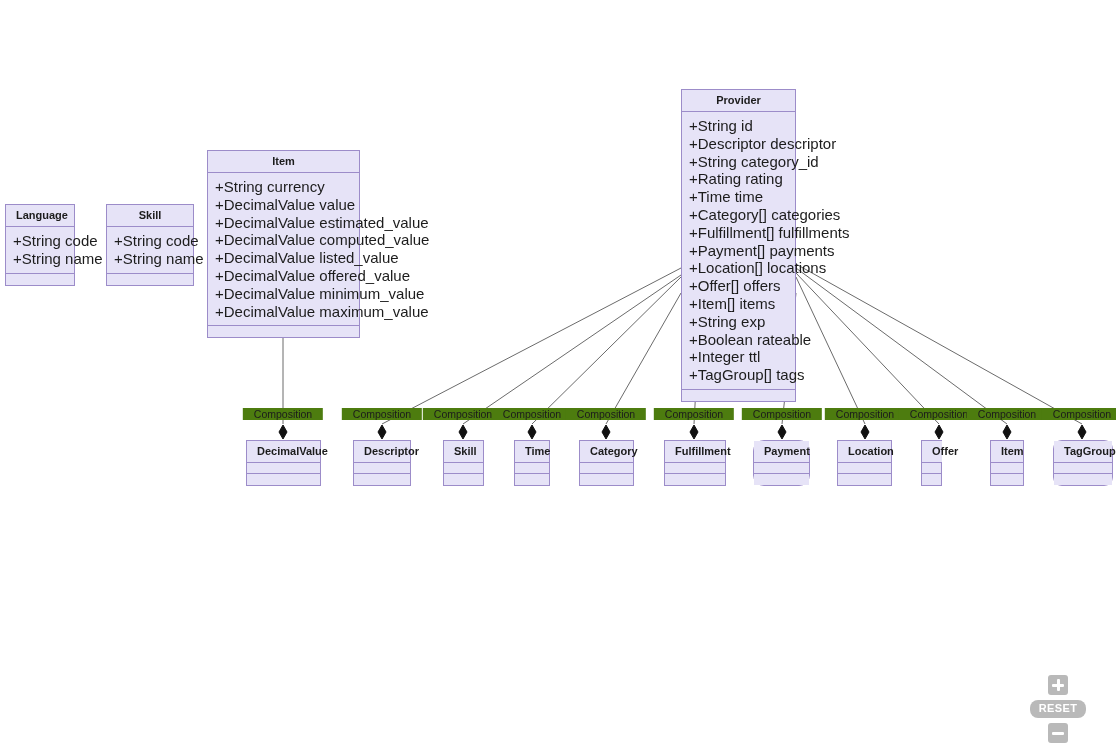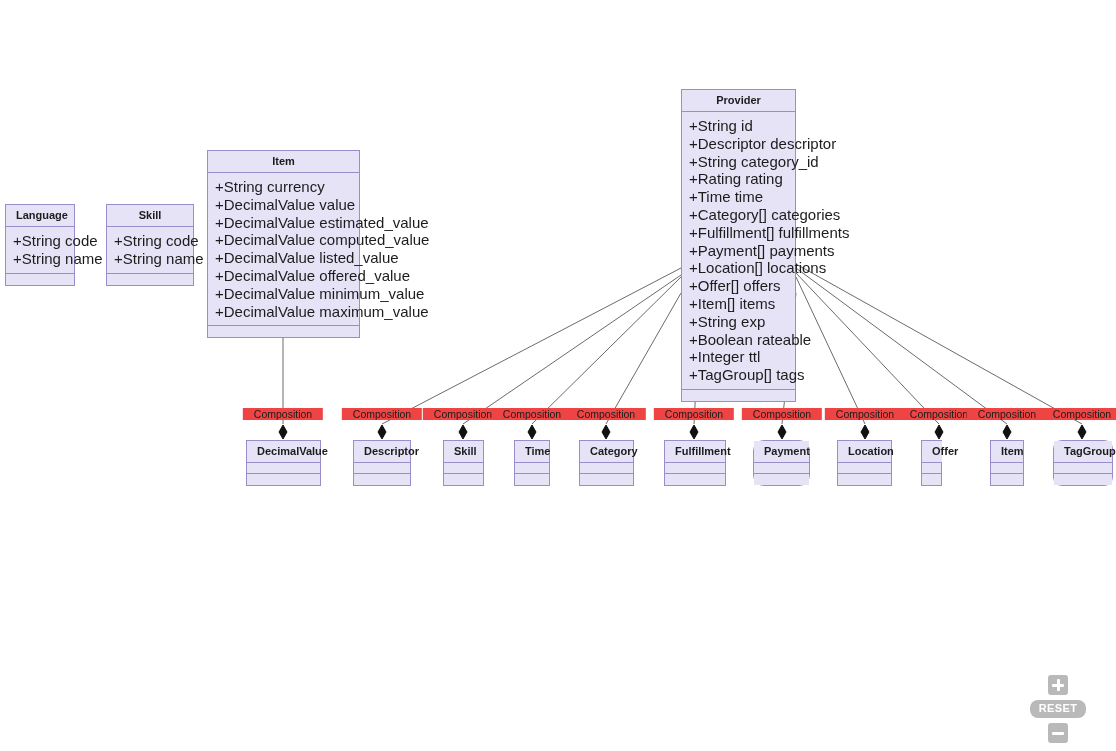--- a/index.html
+++ b/index.html
@@ -68,21 +68,21 @@
     box-sizing: border-box;
     height: 11px;
     background: #e6e3f7;
   }
 
   
   .edge-label {
     position: absolute;
     font-size: 10.5px;
     color: #1c1c1c;
-    background: #ef4444;
+    background: #4d7c0f;
     line-height: 12px;
     white-space: nowrap;
     transform: translateX(-50%);
     z-index: 6;
     padding: 0 11px;
   }
 
   
   #zoom-controls {
     position: absolute;

